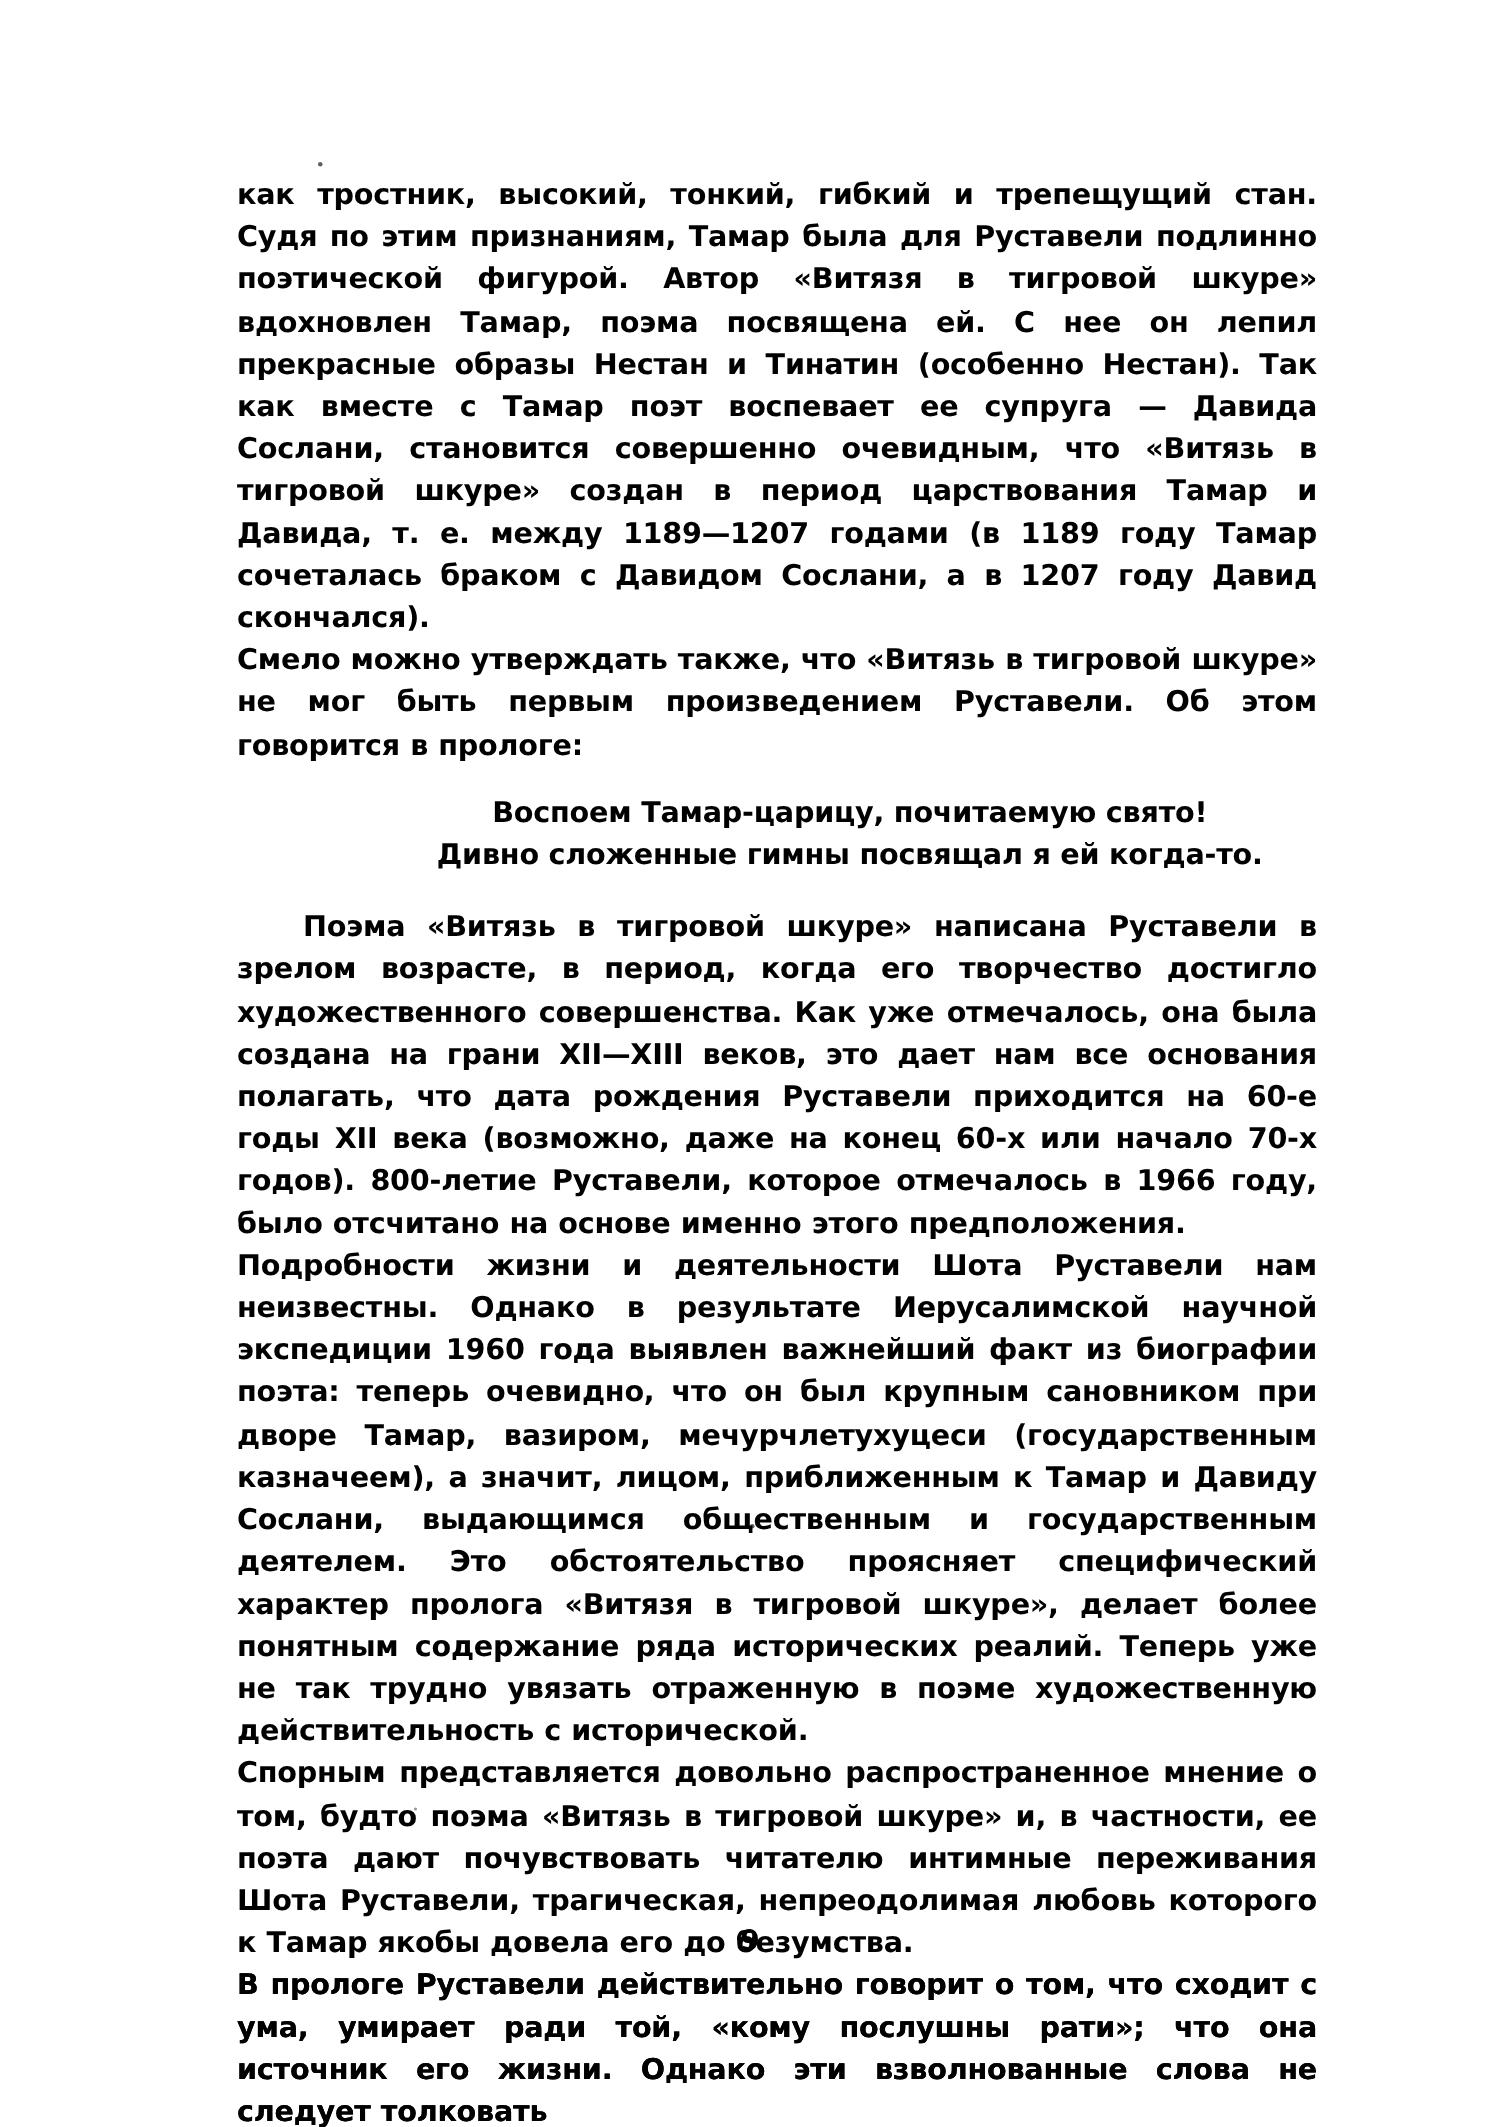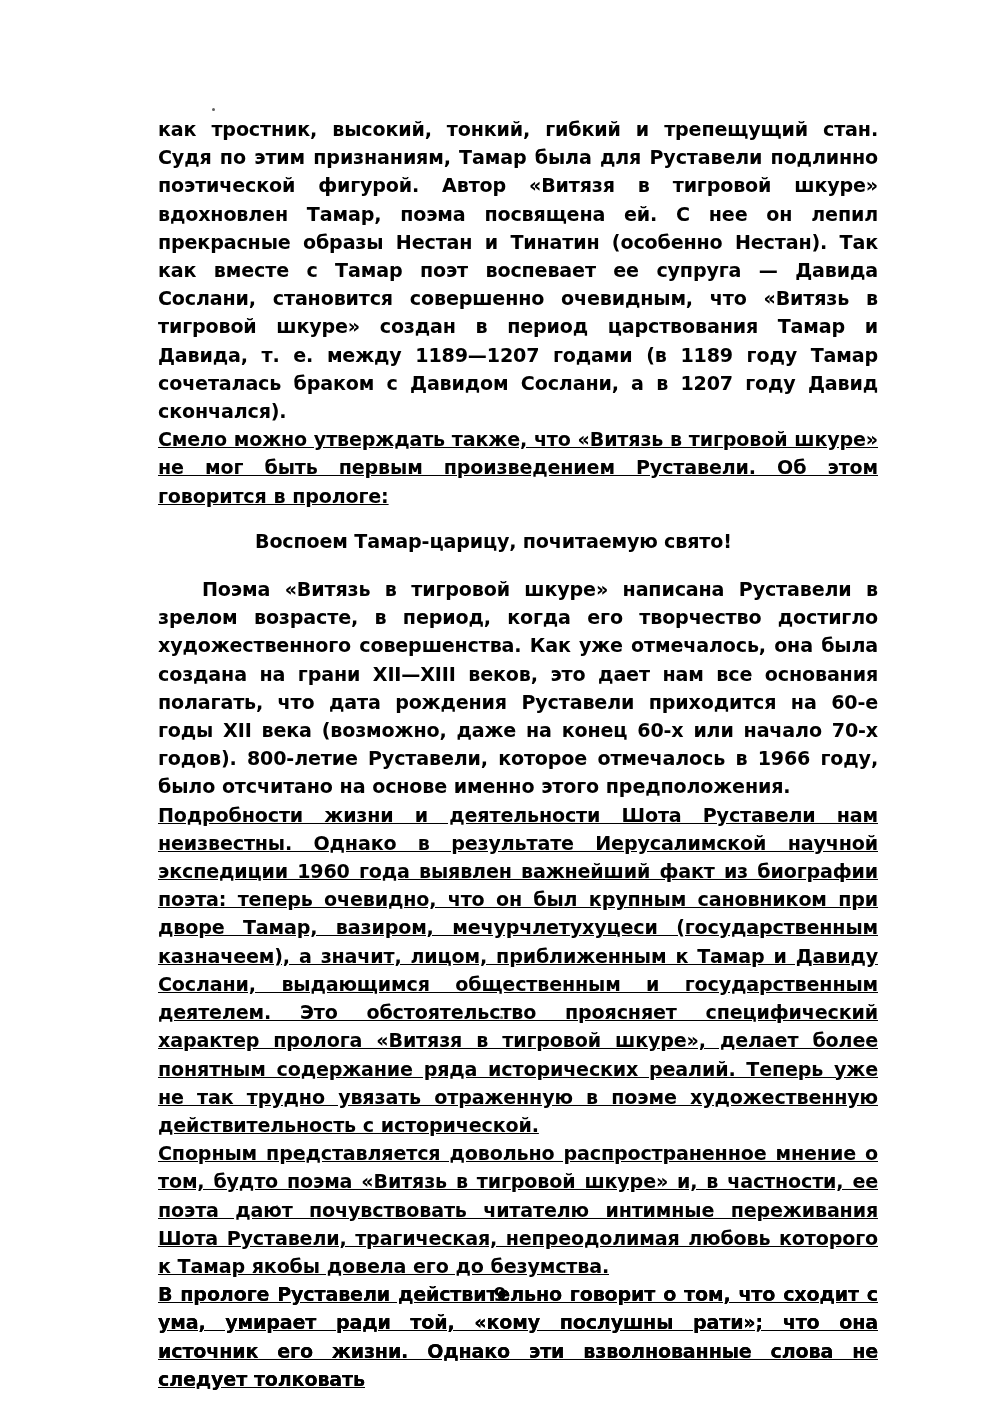--- a/index.html
+++ b/index.html
@@ -41,36 +41,36 @@
     font-weight: bold;
     font-size: 19.1px;
     line-height: 28.2px;
     letter-spacing: -0.15px;
     word-spacing: 0.3px;
     -webkit-font-smoothing: none;
   }
 
   p.para + p.para {
     text-indent: 0;
-    text-decoration: underline;
   }
 
   p.para.indent {
     text-indent: 44px;
   }
 
   .verse {
     margin: 0;
     padding: 17px 0 20px 97px;
     font-family: "DejaVu Sans", "Liberation Sans", sans-serif;
     font-weight: bold;
     font-size: 19.1px;
     line-height: 28.2px;
     letter-spacing: -0.15px;
     white-space: nowrap;
+    text-align: center;
   }
   .verse .vline {
     display: block;
   }
 
   
   .inked {
     text-shadow: 0 0 0.4px #000;
   }
 
@@ -107,20 +107,21 @@
   <span class="speck speck-d"></span>
 
   <div class="textblock">
 
     <p class="para">как тростник, высокий, тонкий, гибкий и трепещущий стан. Судя по этим признаниям, Тамар была для Руставели подлинно поэтической фигурой. Автор «Витязя в тигровой шкуре» вдохновлен Тамар, поэма посвящена ей. С нее он лепил прекрасные образы Нестан и Тинатин (особенно Нестан). Так как вместе с Тамар поэт воспевает ее супруга — Давида Сослани, становится совершенно очевидным, что «Витязь в тигровой шкуре» создан в период царствования Тамар и Давида, т. е. между 1189—1207 годами (в 1189 году Тамар сочеталась браком с Давидом Сослани, а в 1207 году Давид скончался).</p>
 
     <p class="para indent">Смело можно утверждать также, что «Витязь в тигровой шкуре» не мог быть первым произведением Руставели. Об этом говорится в прологе:</p>
 
     <div class="verse">
       <span class="vline">Воспоем Тамар-царицу, почитаемую свято!</span>
+      <span class="vline">Дивно сложенные гимны посвящал я ей когда-то.</span>
     </div>
 
     <p class="para indent">Поэма «Витязь в тигровой шкуре» написана Руставели в зрелом возрасте, в период, когда его творчество достигло художественного совершенства. Как уже отмечалось, она была создана на грани XII—XIII веков, это дает нам все основания полагать, что дата рождения Руставели приходится на 60-е годы XII века (возможно, даже на конец 60-х или начало 70-х годов). 800-летие Руставели, которое отмечалось в 1966 году, было отсчитано на основе именно этого предположения.</p>
 
     <p class="para indent">Подробности жизни и деятельности Шота Руставели нам неизвестны. Однако в результате Иерусалимской научной экспедиции 1960 года выявлен важнейший факт из биографии поэта: теперь очевидно, что он был крупным сановником при дворе Тамар, вазиром, мечурчлетухуцеси (государственным казначеем), а значит, лицом, приближенным к Тамар и Давиду Сослани, выдающимся общественным и государственным деятелем. Это обстоятельство проясняет специфический характер пролога «Витязя в тигровой шкуре», делает более понятным содержание ряда исторических реалий. Теперь уже не так трудно увязать отраженную в поэме художественную действительность с исторической.</p>
 
     <p class="para indent">Спорным представляется довольно распространенное мнение о том, будто поэма «Витязь в тигровой шкуре» и, в частности, ее поэта дают почувствовать читателю интимные переживания Шота Руставели, трагическая, непреодолимая любовь которого к Тамар якобы довела его до безумства.</p>
 
     <p class="para indent inked">В прологе Руставели действительно говорит о том, что сходит с ума, умирает ради той, «кому послушны рати»; что она источник его жизни. Однако эти взволнованные слова не следует толковать</p>
 

